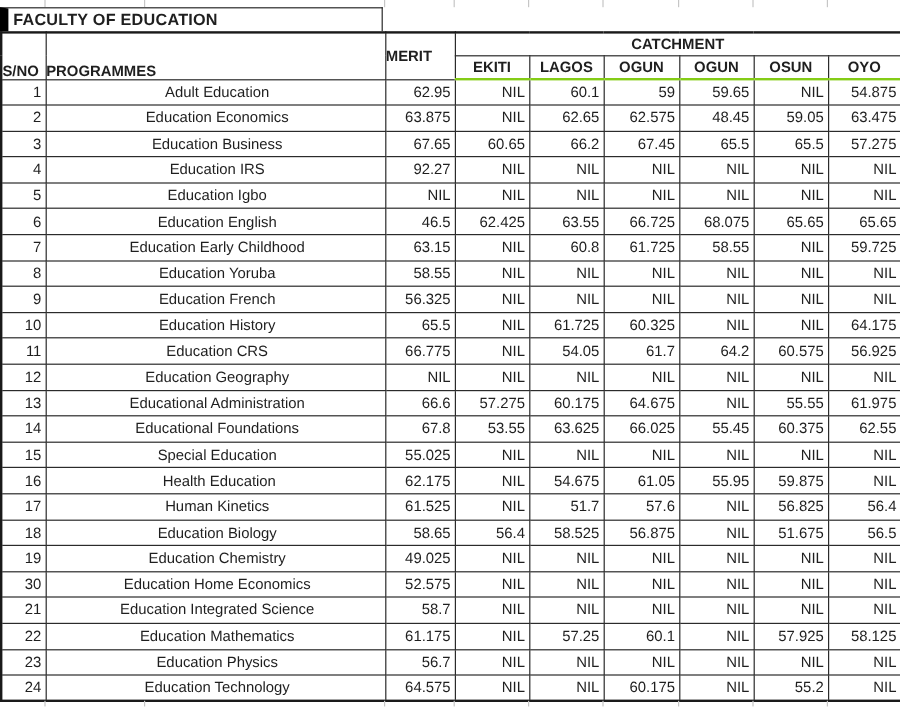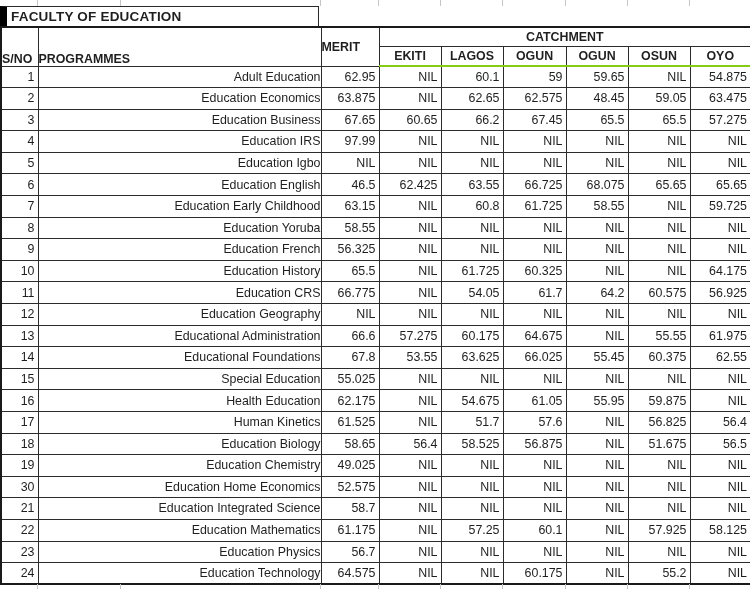--- a/index.html
+++ b/index.html
@@ -67,21 +67,21 @@
   #marks thead tr.state-row { height: 20px; }
   #marks thead tr.state-row th { border-bottom: 2px solid #84cc16; }
   th.h-sno { text-align: left; vertical-align: bottom; padding-bottom: 3px; }
   th.h-prog { text-align: left; vertical-align: bottom; padding-left: 3px; padding-bottom: 3px; }
   th.h-merit { text-align: left; vertical-align: middle; }
   th.h-catchment { text-align: center; vertical-align: middle; }
   th.h-state { text-align: center; vertical-align: middle; }
 
   #marks tbody tr { height: 21.6px; }
   #marks td.num { text-align: right; padding-right: 3px; vertical-align: middle; }
-  #marks td.prog { text-align: right; padding-left: 3px; vertical-align: middle; white-space: pre; }
+  #marks td.prog { text-align: center; padding-left: 3px; vertical-align: middle; white-space: pre; }
 </style>
 </head>
 <body>
 
 <div id="screen">
 
   <div class="tick top" style="left:37px"></div>
   <div class="tick top" style="left:120px"></div>
   <div class="tick top" style="left:320px"></div>
   <div class="tick top" style="left:378px"></div>
@@ -153,21 +153,21 @@
           <td class="num">60.65</td>
           <td class="num">66.2</td>
           <td class="num">67.45</td>
           <td class="num">65.5</td>
           <td class="num">65.5</td>
           <td class="num">57.275</td>
         </tr>
         <tr>
           <td class="num">4</td>
           <td class="prog">Education IRS</td>
-          <td class="num">97.99</td>
+          <td class="num">92.27</td>
           <td class="num">NIL</td>
           <td class="num">NIL</td>
           <td class="num">NIL</td>
           <td class="num">NIL</td>
           <td class="num">NIL</td>
           <td class="num">NIL</td>
         </tr>
         <tr>
           <td class="num">5</td>
           <td class="prog">Education Igbo</td>

